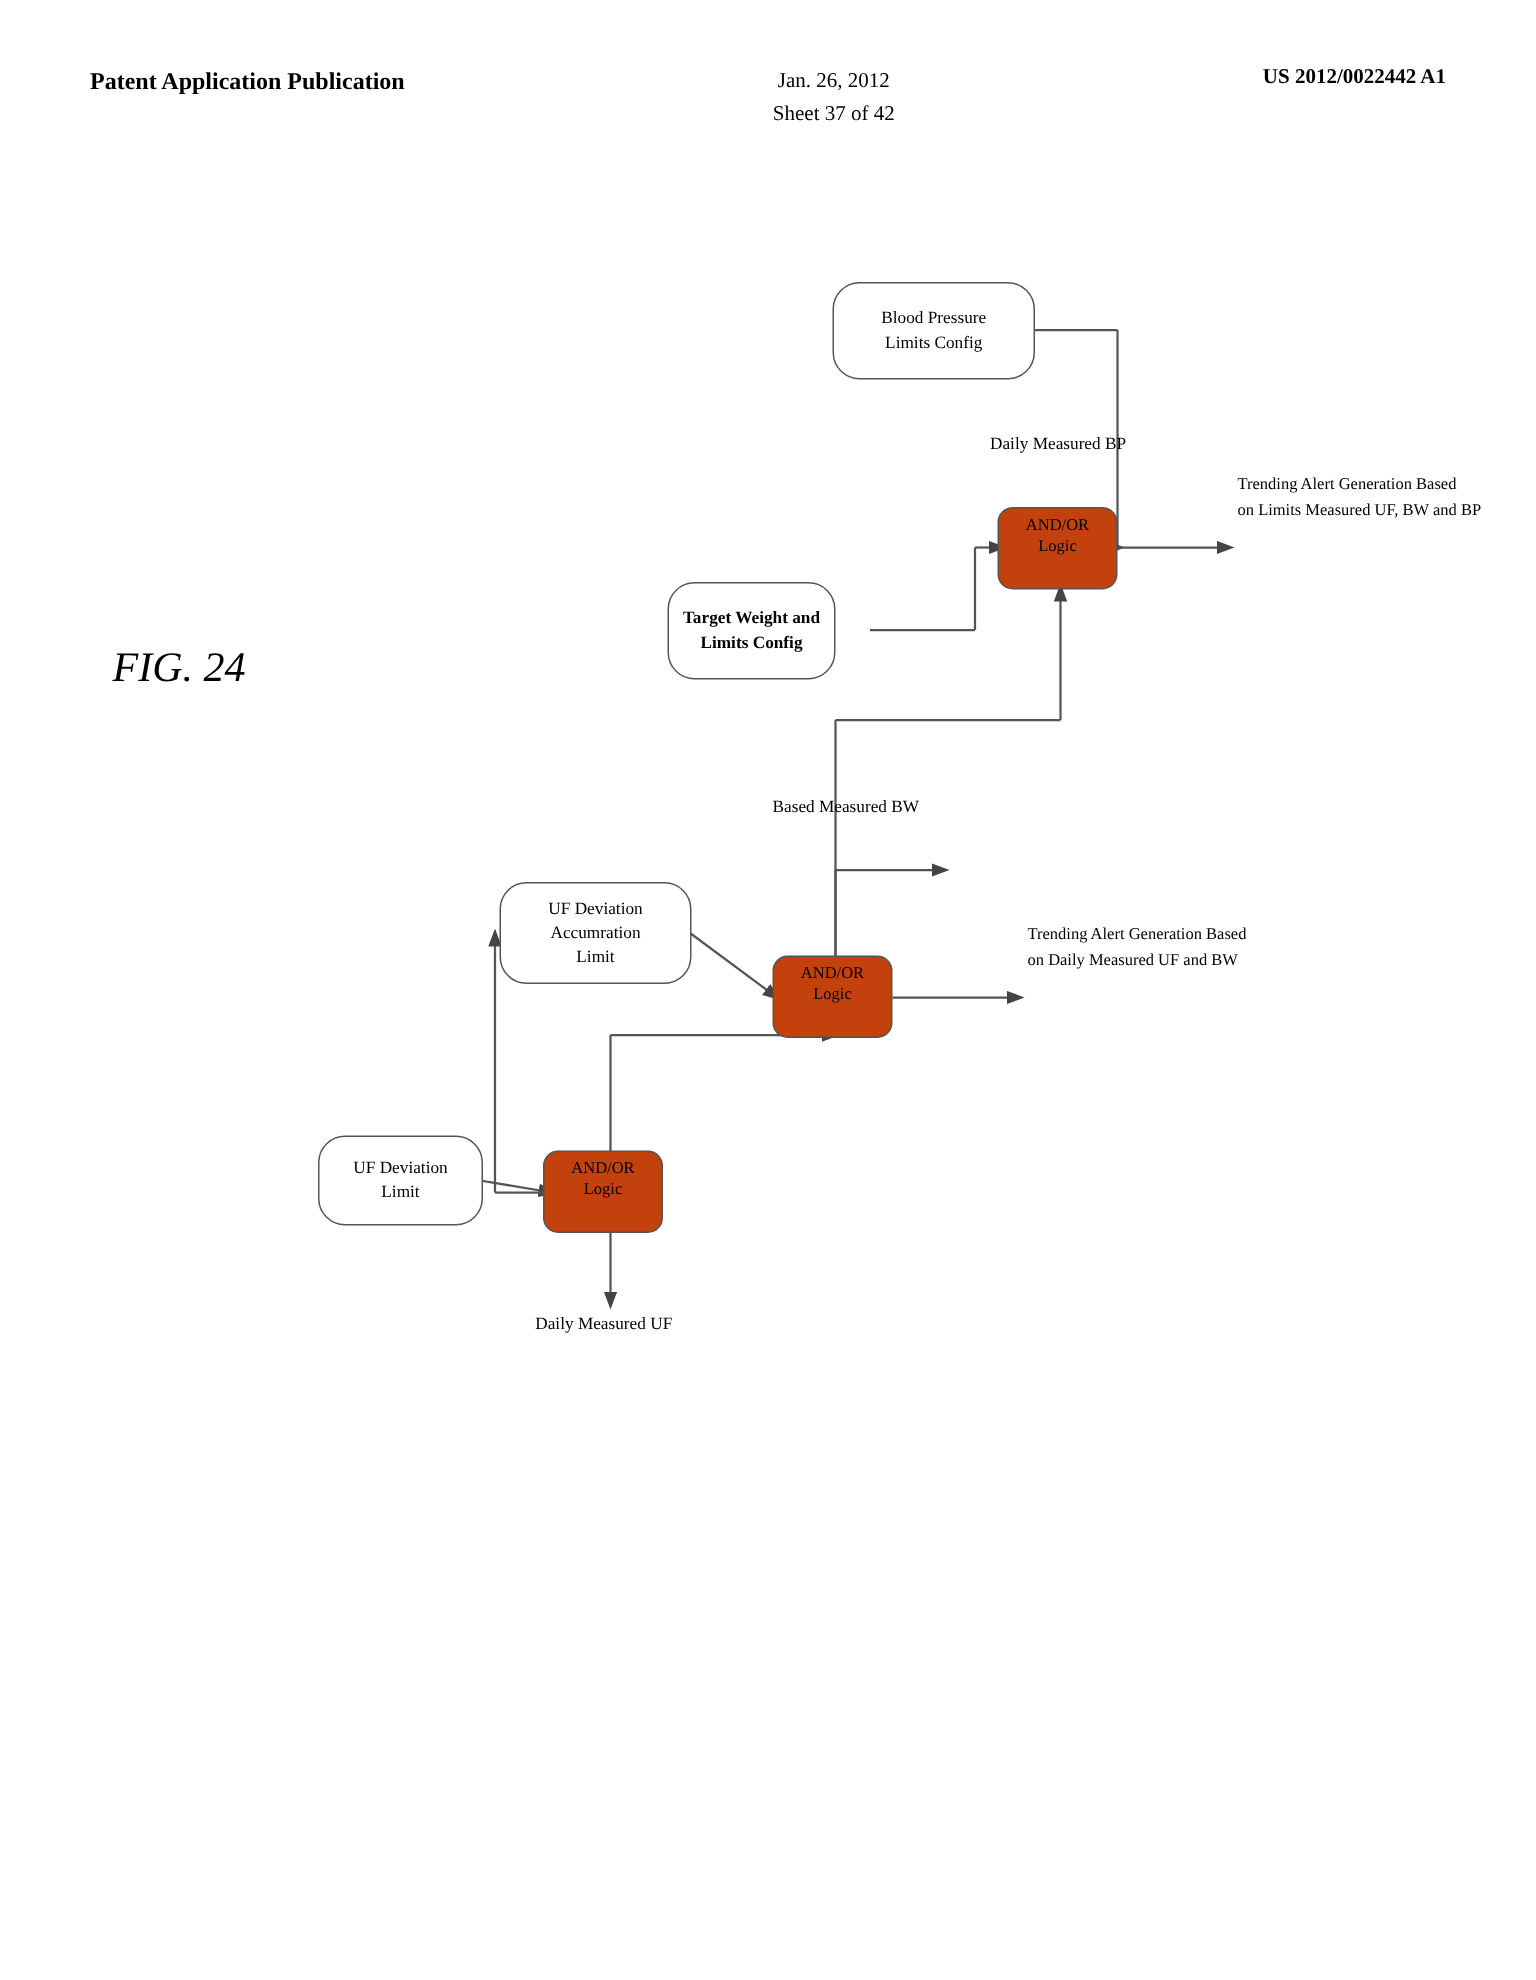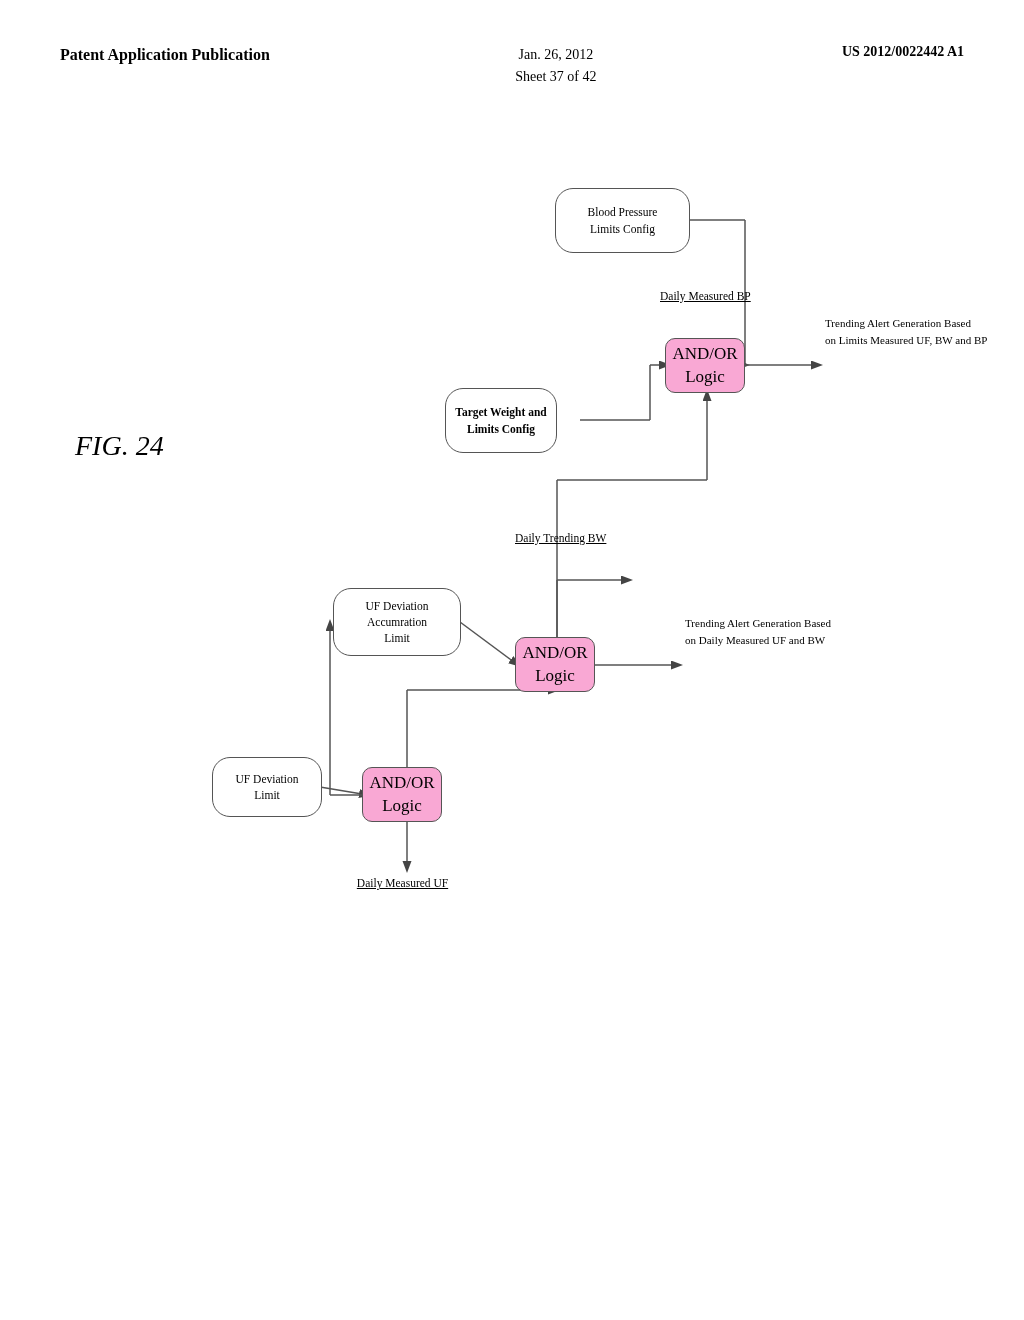--- a/index.html
+++ b/index.html
@@ -78,39 +78,38 @@
       padding: 6px 8px;
       background: #fff;
     }
 
     
     .logic-box {
       position: absolute;
       border: 1.5px solid #555;
       border-radius: 10px;
       display: flex;
-      align-items: center;
+      align-items: flex-start;
       justify-content: center;
       text-align: center;
-      font-size: 17px;
+      font-size: 11px;
       line-height: 1.3;
       padding: 4px 6px;
-      background: #f9a8d4;
+      background: #c2410c;
     }
 
     
     .label {
       position: absolute;
       font-size: 11.5px;
       line-height: 1.4;
       text-align: center;
     }
 
     .label-underline {
-      text-decoration: underline;
     }
 
     
     .diagram-svg {
       position: absolute;
       top: 0;
       left: 0;
       width: 100%;
       height: 100%;
       pointer-events: none;
@@ -209,21 +208,21 @@
 
     <div class="logic-box" style="left:525px; top:178px; width:80px; height:55px;">
       <span>AND/OR<br>Logic</span>
     </div>
 
     <div class="label" style="left:520px; top:128px; width:160px; text-align:left;">
       <span class="label-underline">Daily Measured BP</span>
     </div>
 
     <div class="label" style="left:375px; top:370px; width:155px; text-align:left;">
-      <span class="label-underline">Daily Trending BW</span>
+      <span class="label-underline">Based Measured BW</span>
     </div>
 
     <div class="label" style="left:185px; top:715px; width:155px; text-align:center;">
       <span class="label-underline">Daily Measured UF</span>
     </div>
 
     <div class="label" style="left:685px; top:155px; width:190px; text-align:left; font-size:11px; line-height:1.5;">
       <span>Trending Alert Generation Based</span><br>
       <span>on Limits Measured UF, BW and BP</span>
     </div>

